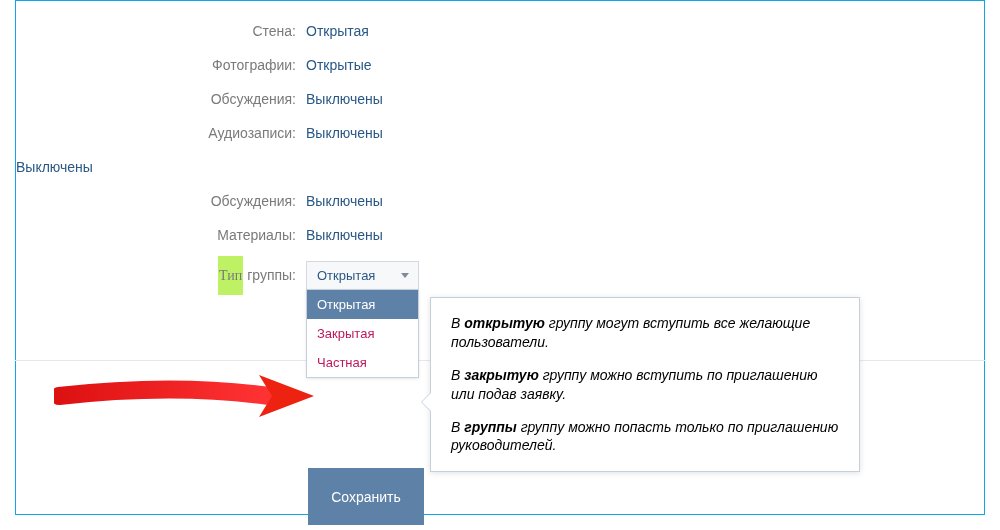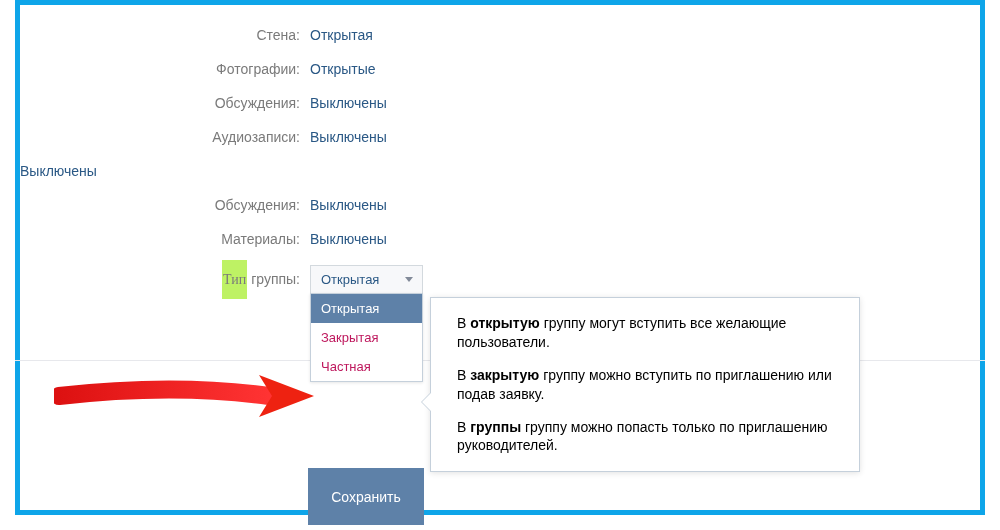--- a/index.html
+++ b/index.html
@@ -10,21 +10,21 @@
       width: 1000px;
       height: 530px;
       position: relative;
     }
     .panel {
       position: absolute;
       left: 15px;
       right: 15px;
       top: 0;
       bottom: 15px;
-      border: 5px solid #0ea5e9;
+      border: 1px solid #0ea5e9;
       background: #fff;
     }
     .settings {
       padding: 22px 0 0 0;
     }
     .row {
       display: flex;
       align-items: center;
       margin-bottom: 18px;
     }
@@ -99,21 +99,21 @@
       width: 430px;
       background: #fff;
       border: 1px solid #c5d0db;
       box-shadow: 0 1px 6px rgba(0,0,0,0.12);
       padding: 16px 20px 16px 20px;
       font-size: 14px;
       color: #000;
       line-height: 1.35;
       z-index: 4;
     }
-    .tooltip p { margin: 0 0 14px 6px; }
+    .tooltip p { margin: 0 0 14px 0; font-style: italic; }
     .tooltip p:last-child { margin-bottom: 0; }
     .tooltip-arrow {
       position: absolute;
       left: -9px;
       top: 95px;
       width: 0; height: 0;
       border-top: 9px solid transparent;
       border-bottom: 9px solid transparent;
       border-right: 9px solid #fff;
       filter: drop-shadow(-1px 0 0 #c5d0db);

